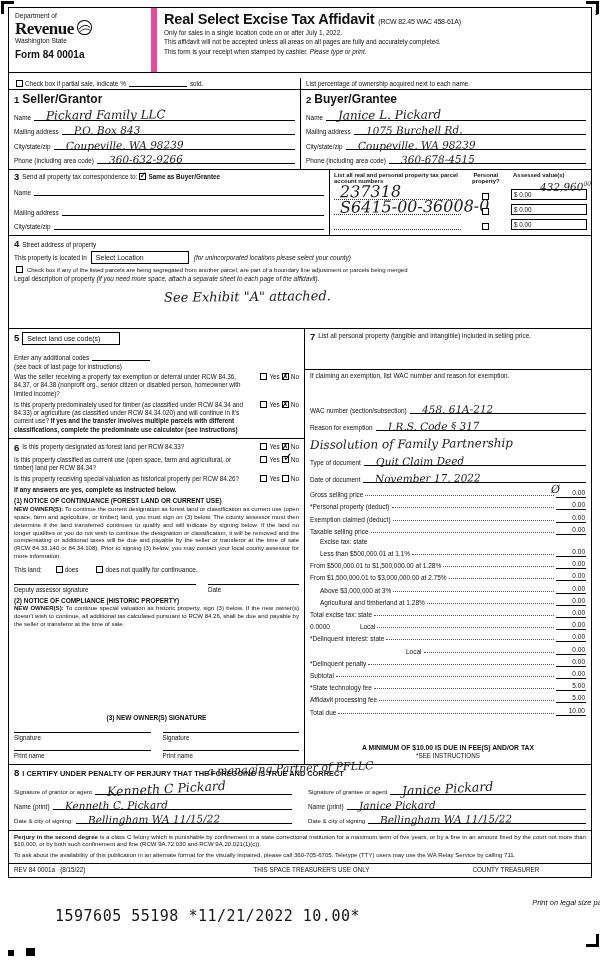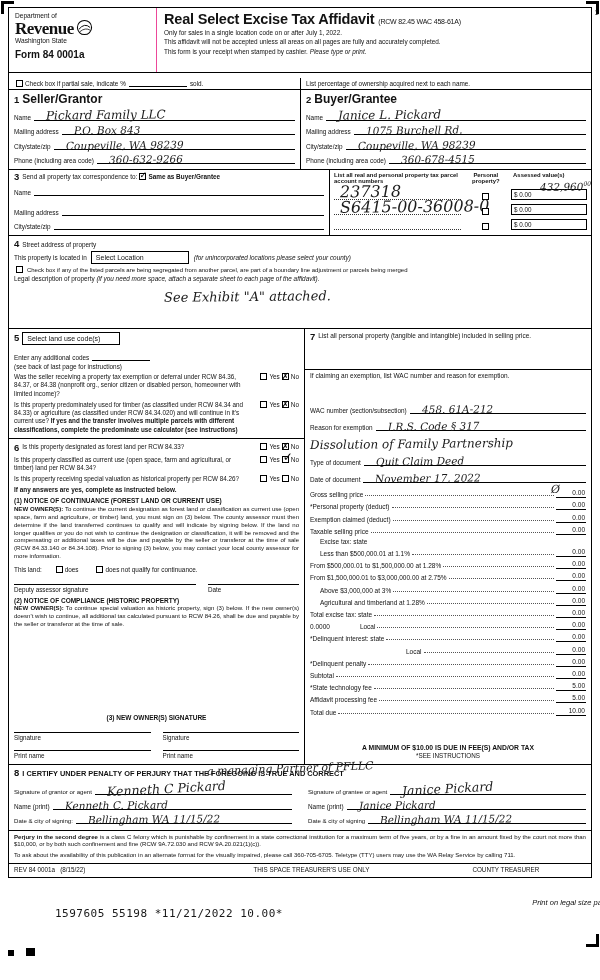--- a/index.html
+++ b/index.html
@@ -10,21 +10,21 @@
   .corner{position:absolute;width:13px;height:13px}
   .c-tl{left:1px;top:1px;border-left:3px solid #000;border-top:3px solid #000}
   .c-tr{right:1px;top:1px;border-right:3px solid #000;border-top:3px solid #000}
   .c-br{right:1px;top:934px;border-right:3px solid #000;border-bottom:3px solid #000}
   .sq{position:absolute;background:#000}
   .sq1{left:8px;top:950px;width:6px;height:6px}
   .sq2{left:26px;top:948px;width:9px;height:8px}
 
   .page-label{position:absolute;top:8px;right:-5px;font-size:7.5px}
   .print-note{position:absolute;top:898px;right:-6px;font-size:7.5px;font-style:italic}
-  .stamp{position:absolute;left:55px;top:907px;font-family:"DejaVu Sans Mono",monospace;font-size:11px;letter-spacing:.5px;color:#171717}
+  .stamp{position:absolute;left:55px;top:907px;font-family:"DejaVu Sans Mono",monospace;font-size:15px;letter-spacing:.5px;color:#171717}
 
   .frame{position:absolute;left:8px;top:7px;width:584px;border:1px solid #000;background:#fff}
 
   .row{display:flex}
   .n{font-weight:bold;font-size:9.5px;margin-right:3px;line-height:1}
   .lbl{font-size:6.4px;white-space:nowrap}
   .bold{font-weight:bold}
   .it{font-style:italic}
   .center{text-align:center}
 
@@ -41,21 +41,21 @@
   .cb{display:inline-block;width:7px;height:7px;border:1px solid #000;position:relative;vertical-align:-1px;margin:0 2px;background:#fff}
   .cb.checked::after{content:"✗";position:absolute;left:-1px;top:-2px;font-size:8.5px;line-height:1;color:#000}
   .cb.tick.checked::after{content:"✓";font-size:9px;top:-3px}
   .cb.hwk.checked::after{content:"✓";font-family:"DejaVu Serif",serif;font-size:12px;top:-6px;left:0;color:#101010}
 
   
   .dd{display:inline-block;border:1px solid #000;padding:2px 16px 2px 4px;font-size:7px;background:#fff;min-width:98px}
 
   
   .hdr{display:flex;min-height:64px}
-  .logo{width:148px;border-right:1px solid #ec4899;padding:4px 6px}
+  .logo{width:148px;border-right:6px solid #ec4899;padding:4px 6px}
   .dept{font-size:6.6px}
   .revenue{font-size:17px;font-weight:bold;font-family:"Liberation Serif",serif;letter-spacing:-.5px}
   .wa{font-size:6.6px;margin-top:-2px}
   .formno{font-weight:bold;font-size:10px;margin-top:5px}
   .titlebox{flex:1;padding:3px 7px}
   .title{font-size:14.5px;font-weight:bold;letter-spacing:-.2px}
   .rcw{font-size:7px;font-weight:normal}
   .note{font-size:6.4px;margin-top:1.5px;line-height:1.3}
 
   .partial{display:flex;border-top:1px solid #000;min-height:14px;align-items:flex-end}

